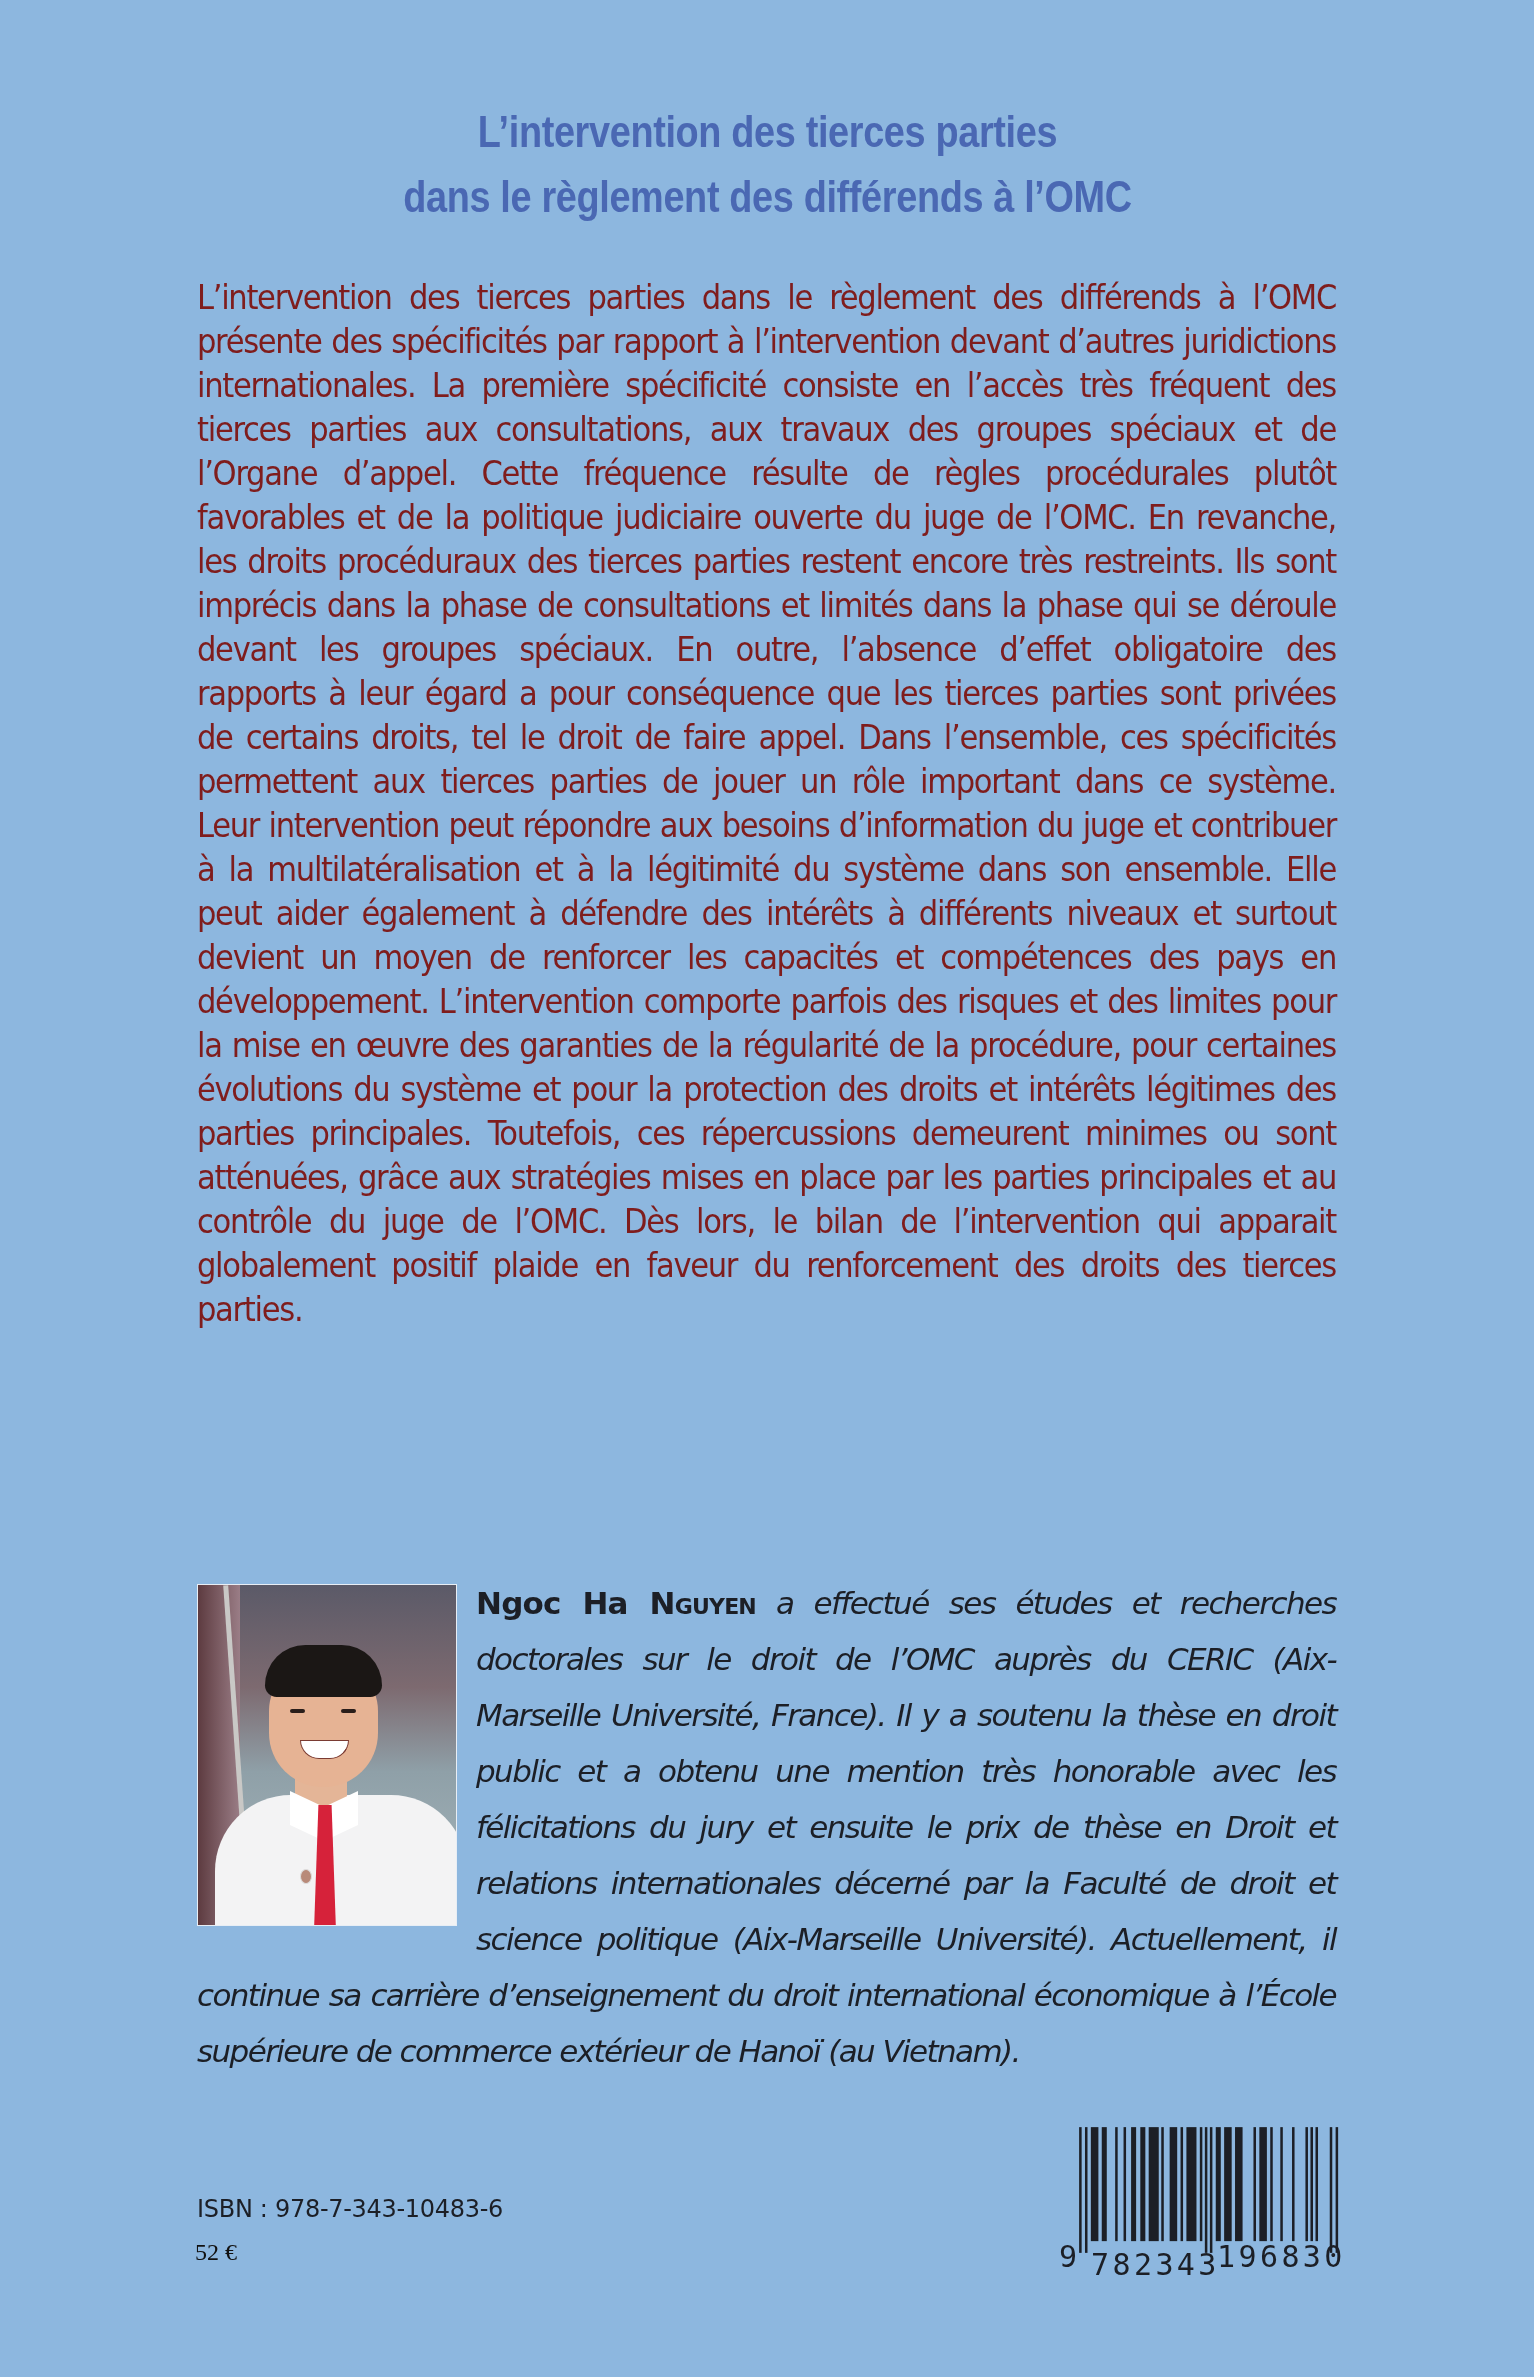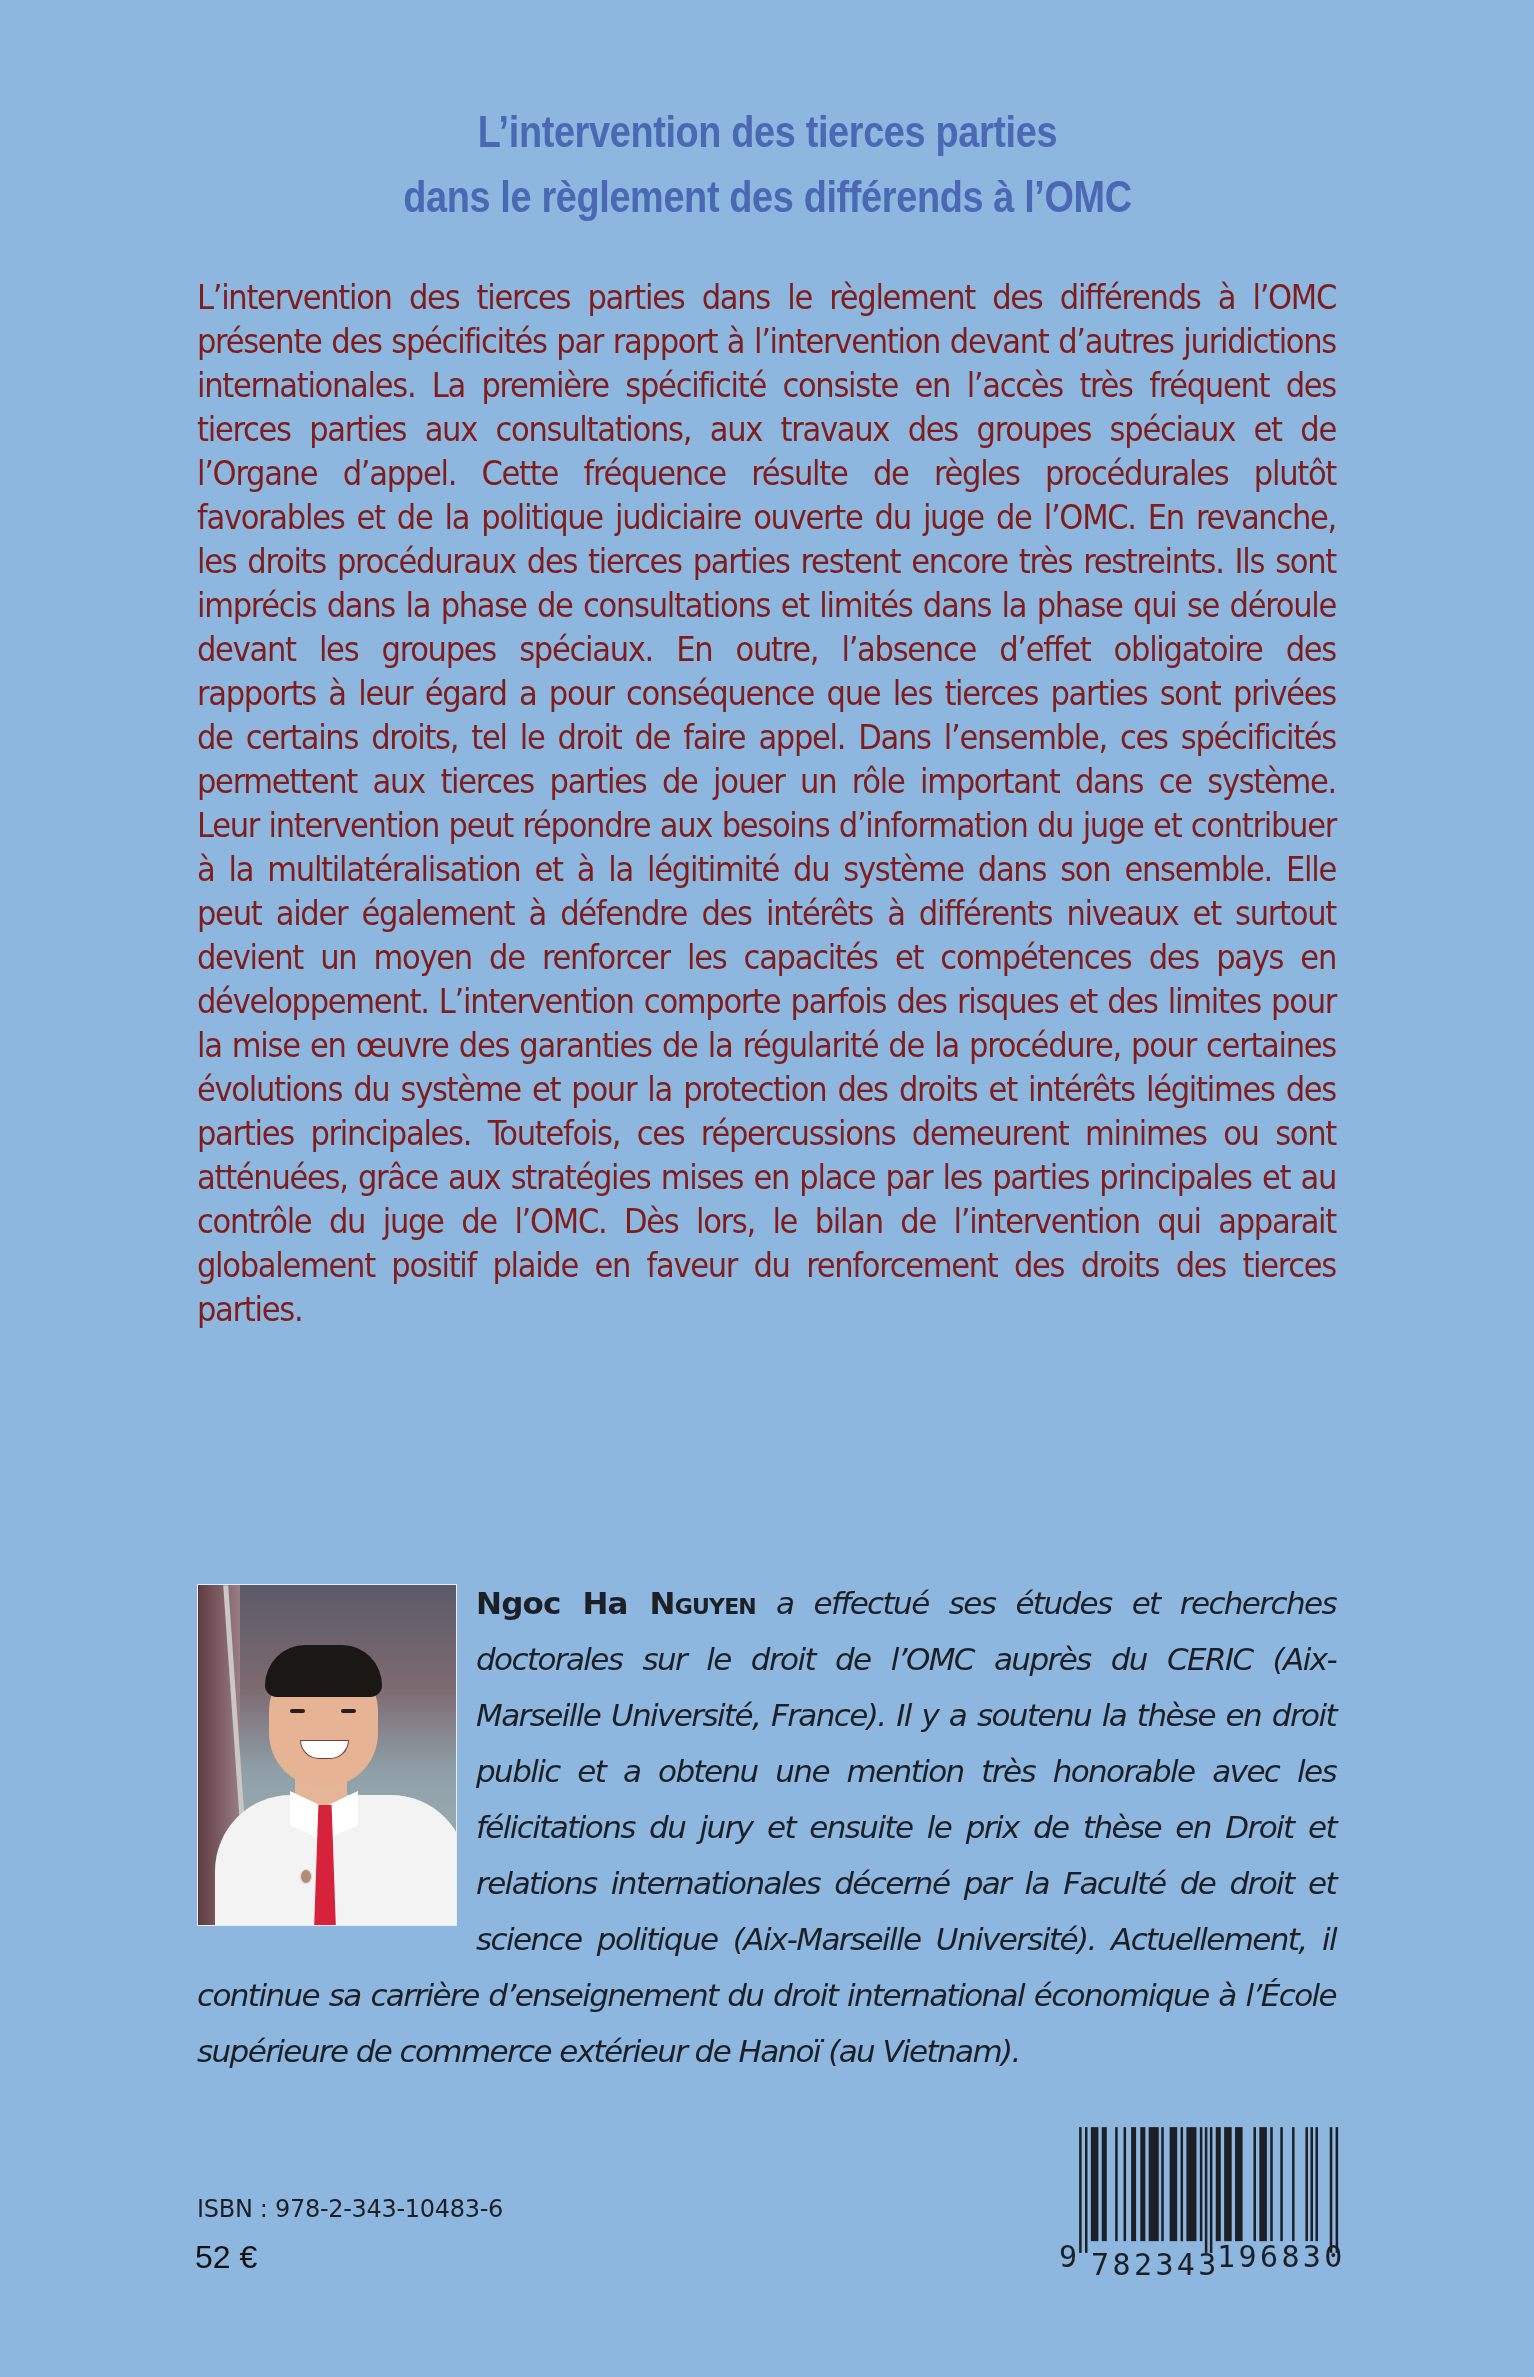--- a/index.html
+++ b/index.html
@@ -62,22 +62,22 @@
     .bio .author-name { font-style: normal; font-weight: bold; font-family: "DejaVu Sans", sans-serif; letter-spacing: -0.8px; }
     .bio .author-sc { font-variant: small-caps; }
     .isbn {
       position: absolute; left: 197px; top: 2195px;
       font-family: "DejaVu Sans", sans-serif;
       font-size: 24px; letter-spacing: -0.3px;
       color: #1c1f26;
     }
     .price {
       position: absolute; left: 195px; top: 2239px;
-      font-family: Liberation Sans, sans-serif;
-      font-size: 32px; color: #111;
+      font-family: Liberation Serif, serif;
+      font-size: 24px; color: #111;
     }
     .barcode {
       position: absolute; left: 1059px; top: 2127px; width: 285px; height: 143px;
     }
     .barcode svg { display: block; }
     .barcode-digits {
       position: absolute; left: 1059px; top: 2239px; width: 285px; height: 34px;
       font-family: "DejaVu Sans Mono", monospace; font-size: 30px; color: #1c1f26;
     }
     .bd-first { position: absolute; left: 0; top: 0; }
@@ -108,21 +108,21 @@
   <div class="collar2"></div>
   <div class="tie"></div>
   <div class="pin"></div>
 </div>
 
 <div class="bio">
   <span class="float-spacer"></span>
   <span class="author-name"><span>Ngoc Ha </span><span>N</span><span class="author-sc">guyen</span></span><span> a effectué ses études et recherches doctorales sur le droit de l’OMC auprès du CERIC (Aix-Marseille Université, France). Il y a soutenu la thèse en droit public et a obtenu une mention très honorable avec les félicitations du jury et ensuite le prix de thèse en Droit et relations internationales décerné par la Faculté de droit et science politique (Aix-Marseille Université). Actuellement, il continue sa carrière d’enseignement du droit international économique à l’École supérieure de commerce extérieur de Hanoï (au Vietnam).</span>
 </div>
 
-<div class="isbn">ISBN : 978-2-343-10483-6</div>
+<div class="isbn">ISBN : 978-7-343-10483-6</div>
 <div class="price">52 €</div>
 
 <div class="barcode">
   <svg width="285" height="126" viewBox="0 0 340 150">
     <g fill="#1c1f26">
       <rect x="24" y="0" width="3" height="150"></rect>
       <rect x="31" y="0" width="3" height="150"></rect>
       <rect x="38" y="0" width="9" height="136"></rect>
       <rect x="51" y="0" width="6" height="136"></rect>
       <rect x="67" y="0" width="3" height="136"></rect>

